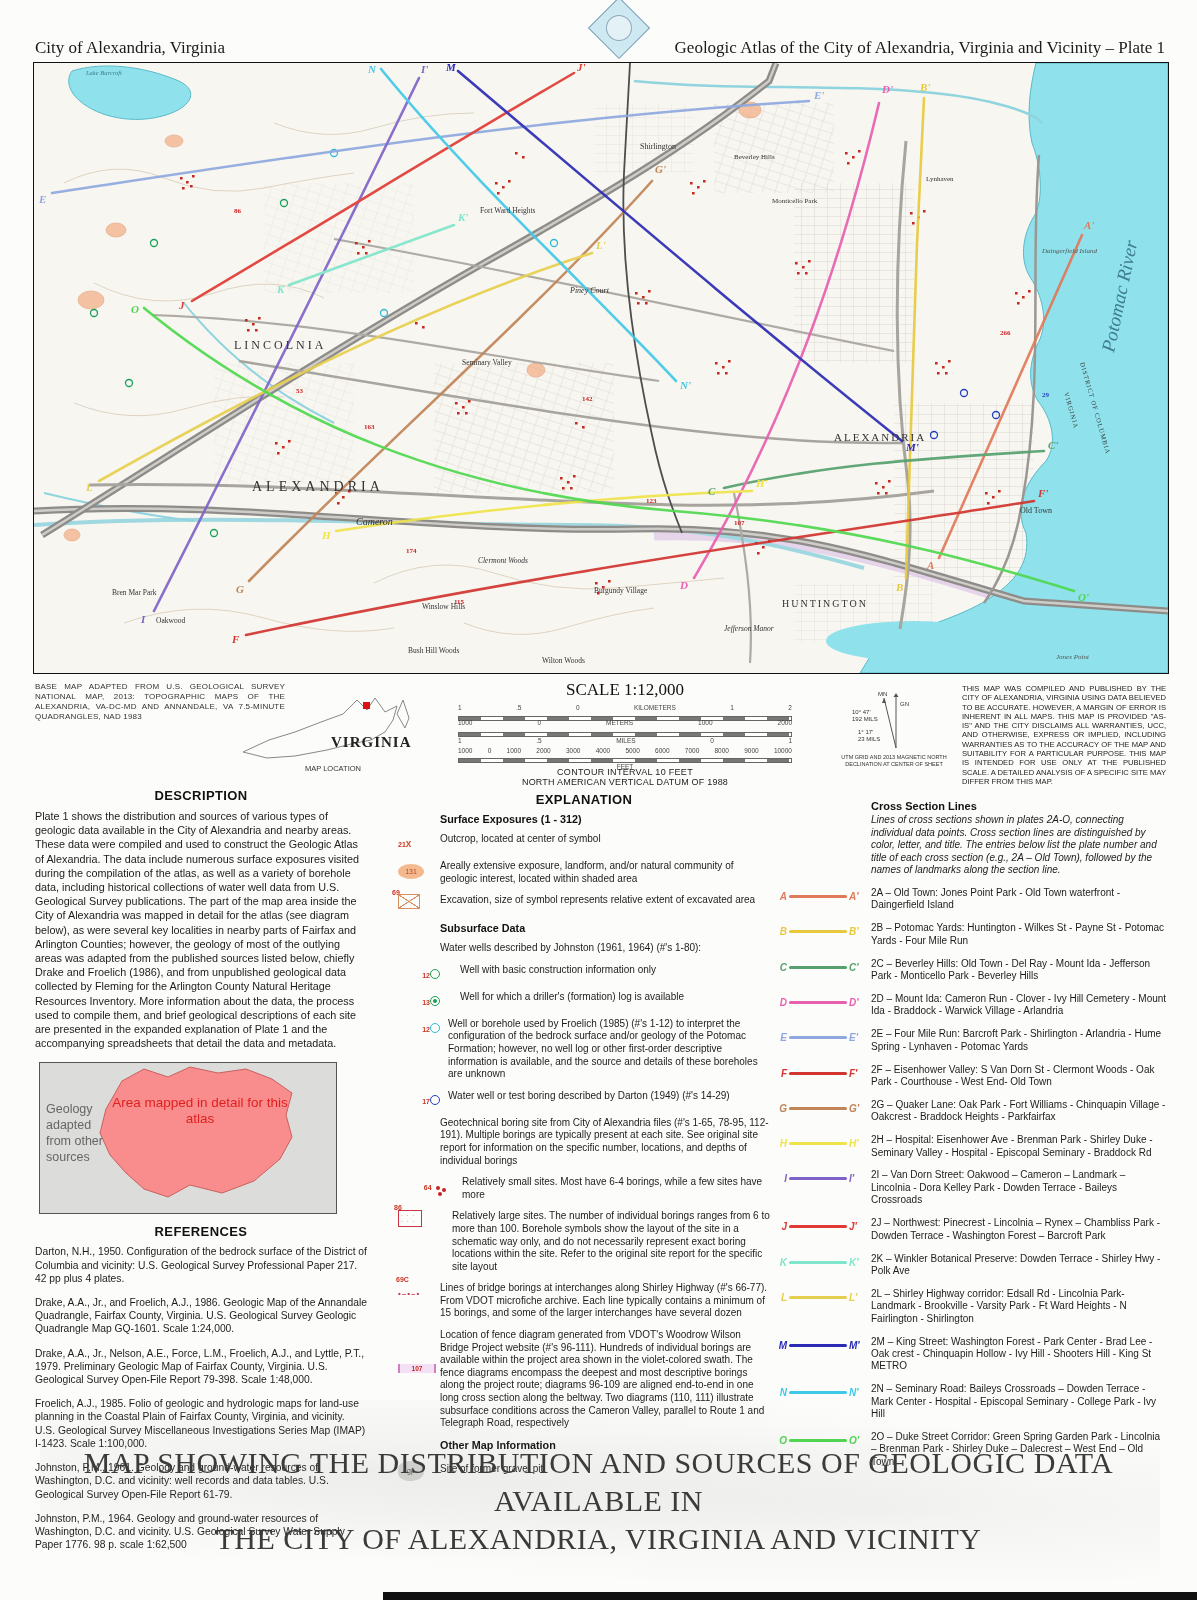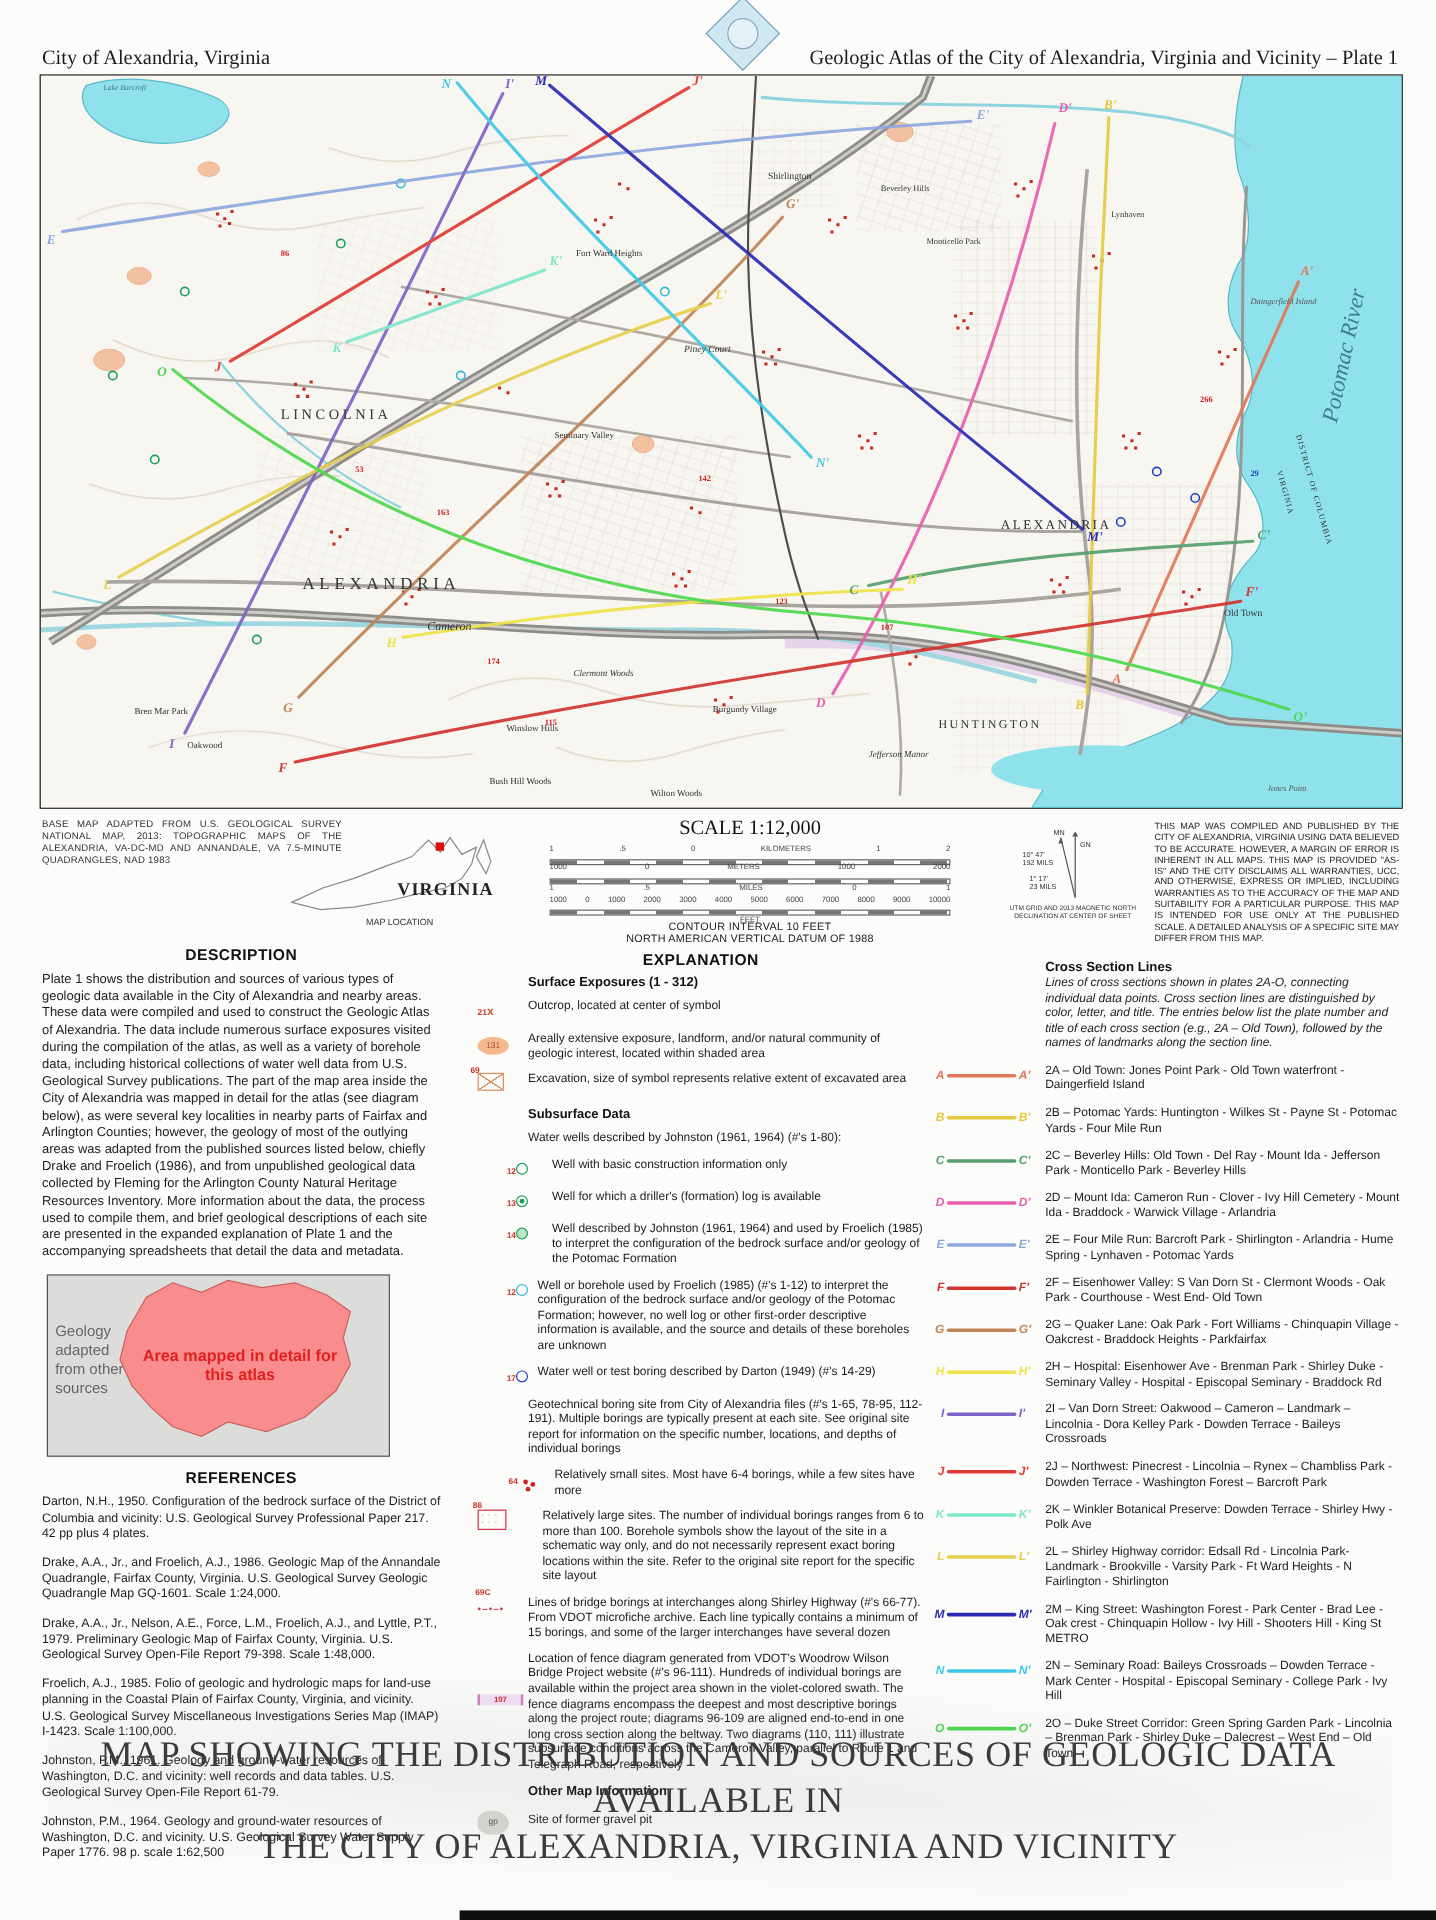--- a/index.html
+++ b/index.html
@@ -31,24 +31,24 @@
   .sunit{font-size:6.5px;color:#444;line-height:8px;}
   #contour-note{font-size:9px;color:#222;margin-top:6px;letter-spacing:.3px;}
   #datum-note{font-size:9px;color:#222;letter-spacing:.2px;}
   #decl{position:absolute;left:838px;top:688px;width:110px;height:84px;}
   #decl .cap{position:absolute;left:-14px;top:66px;width:140px;font-size:5.5px;line-height:6.5px;text-align:center;color:#333;}
   #disclaimer{position:absolute;left:962px;top:684px;width:204px;font-size:7.6px;line-height:9.3px;text-align:justify;color:#222;}
   
   .colhead{font-weight:bold;font-size:13px;text-align:center;letter-spacing:.4px;margin:0 0 6px 0;color:#111;}
   #desc-col{position:absolute;left:35px;top:788px;width:332px;}
   #desc-body{font-size:10.8px;line-height:14.2px;color:#1c1c1c;}
-  #inset-box{position:relative;width:284px;height:150px;margin:12px 0 10px 4px;background:#dcdcda;border:1px solid #555;}
+  #inset-box{position:relative;width:284px;height:150px;margin:12px 0 10px 4px;background:#dcdcda;border:1px solid #555;padding-left:12px;}
   #inset-box .outside{position:absolute;left:6px;top:38px;width:64px;font-size:12.5px;line-height:16px;color:#666;}
   #inset-box svg{position:absolute;left:0;top:0;}
-  #inset-box .inside{position:absolute;left:70px;top:32px;width:180px;font-size:13.5px;line-height:16px;color:#e02020;text-align:center;font-weight:bold;margin-top:27px;}
+  #inset-box .inside{position:absolute;left:70px;top:32px;width:180px;font-size:13.5px;line-height:16px;color:#e02020;text-align:center;font-weight:normal;}
   #refs{margin-top:10px;}
   .ref{font-size:10.3px;line-height:13.2px;margin-bottom:11px;color:#1c1c1c;}
   #exp-col{position:absolute;left:398px;top:792px;width:372px;}
   .exp-sub{font-weight:bold;font-size:10.8px;margin:8px 0 8px 42px;color:#111;}
   .exp-row{display:flex;margin-bottom:9px;}
   .exp-sym{width:42px;flex:0 0 42px;position:relative;}
   .exp-txt{font-size:10px;line-height:12.6px;color:#1c1c1c;}
   .exp-txt.indent{margin-left:12px;}
   .symnum{color:#cc3322;font-size:7px;font-weight:bold;}
   .sym-x{color:#cc5533;font-weight:bold;font-size:10px;}
@@ -409,24 +409,20 @@
   </div>
   <div class="exp-row">
     <div class="exp-sym" style="text-align:right;padding-right:8px;"><span class="symnum">12</span><span class="wellc"></span></div>
     <div class="exp-txt indent">Well with basic construction information only</div>
   </div>
   <div class="exp-row">
     <div class="exp-sym" style="text-align:right;padding-right:8px;"><span class="symnum">13</span><span class="wellc dot"></span></div>
     <div class="exp-txt indent">Well for which a driller's (formation) log is available</div>
   </div>
   <div class="exp-row">
-    <div class="exp-sym" style="text-align:right;padding-right:8px;"><span class="symnum">14</span><span class="wellc fill"></span></div>
-    <div class="exp-txt indent">Well described by Johnston (1961, 1964) and used by Froelich (1985) to interpret the configuration of the bedrock surface and/or geology of the Potomac Formation</div>
-  </div>
-  <div class="exp-row">
     <div class="exp-sym" style="text-align:right;padding-right:8px;"><span class="symnum">12</span><span class="wellc cyan"></span></div>
     <div class="exp-txt">Well or borehole used by Froelich (1985) (#'s 1-12) to interpret the configuration of the bedrock surface and/or geology of the Potomac Formation; however, no well log or other first-order descriptive information is available, and the source and details of these boreholes are unknown</div>
   </div>
   <div class="exp-row">
     <div class="exp-sym" style="text-align:right;padding-right:8px;"><span class="symnum">17</span><span class="wellc blue"></span></div>
     <div class="exp-txt">Water well or test boring described by Darton (1949) (#'s 14-29)</div>
   </div>
 
   <div class="exp-row">
       <div class="exp-sym"></div>

